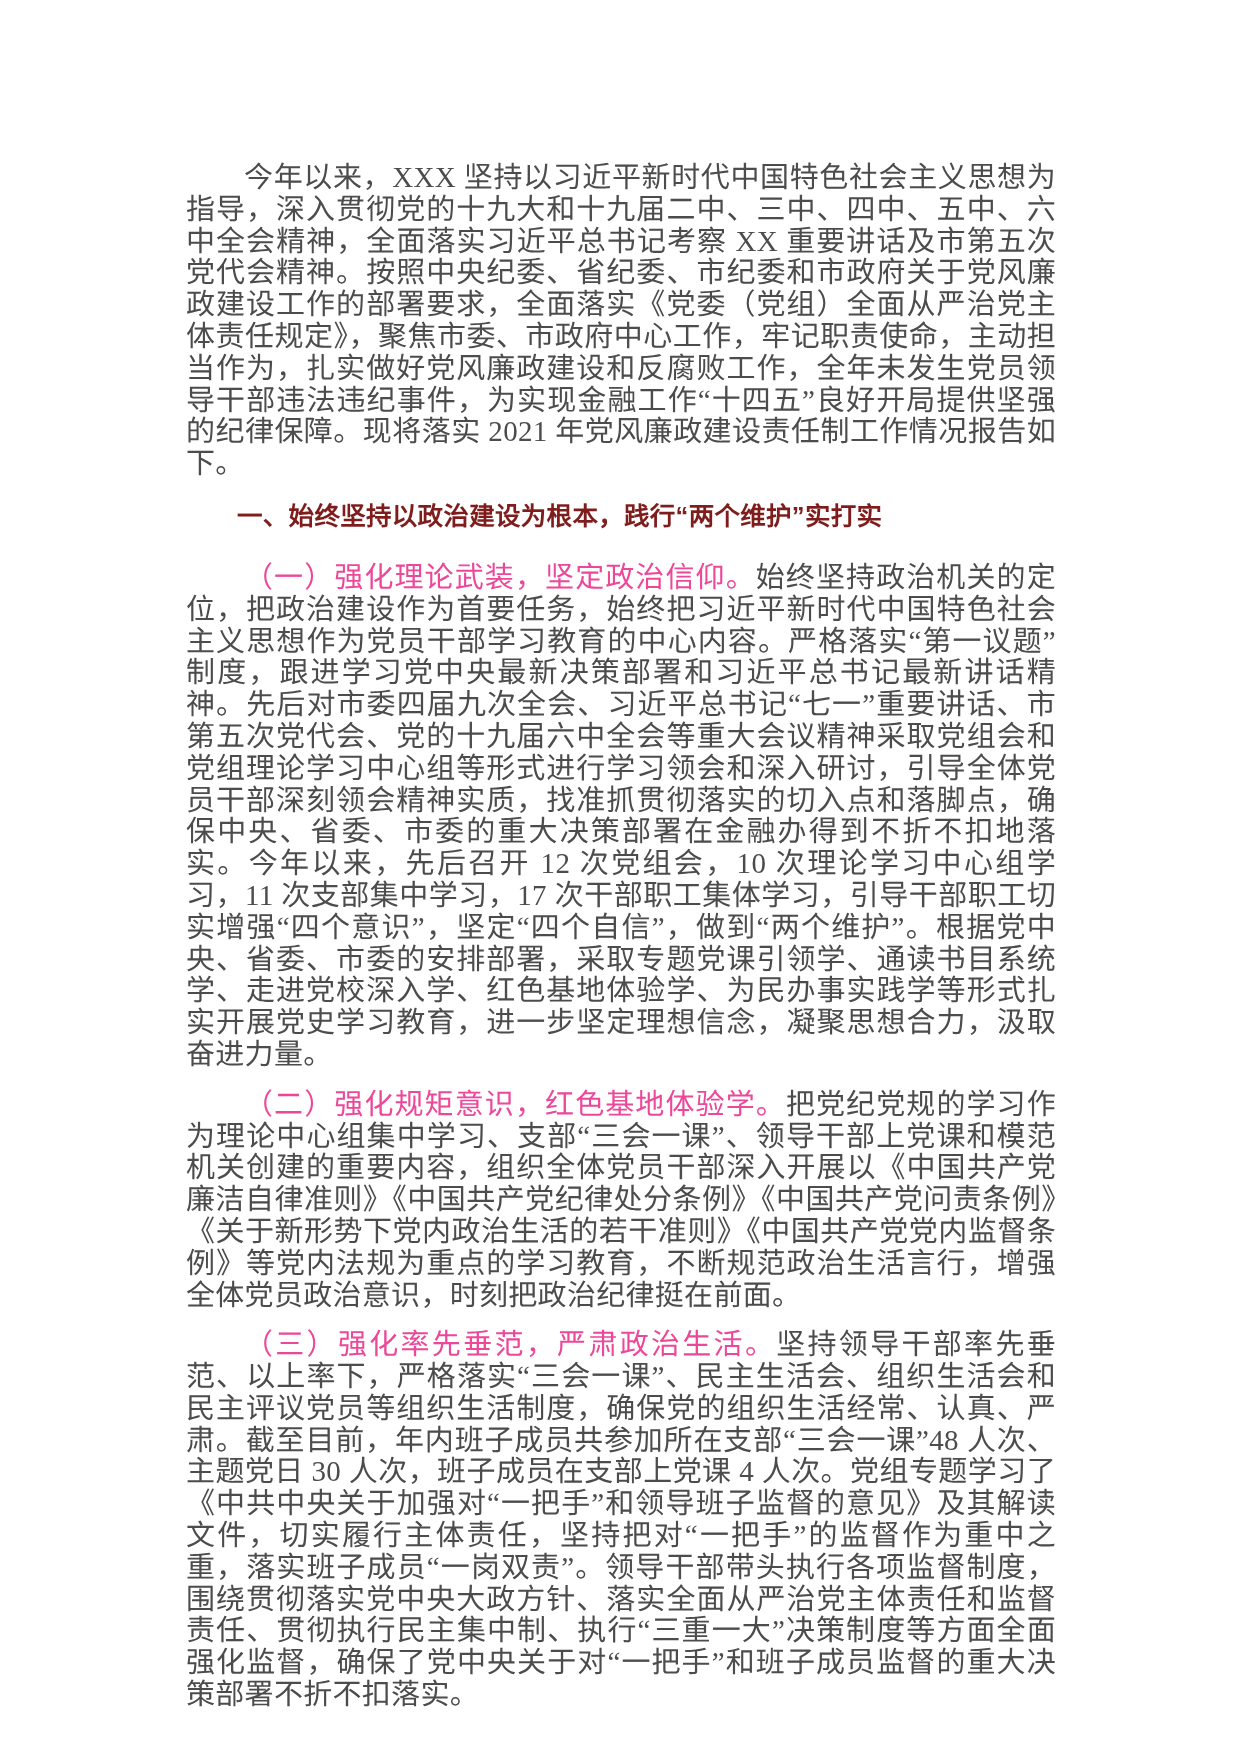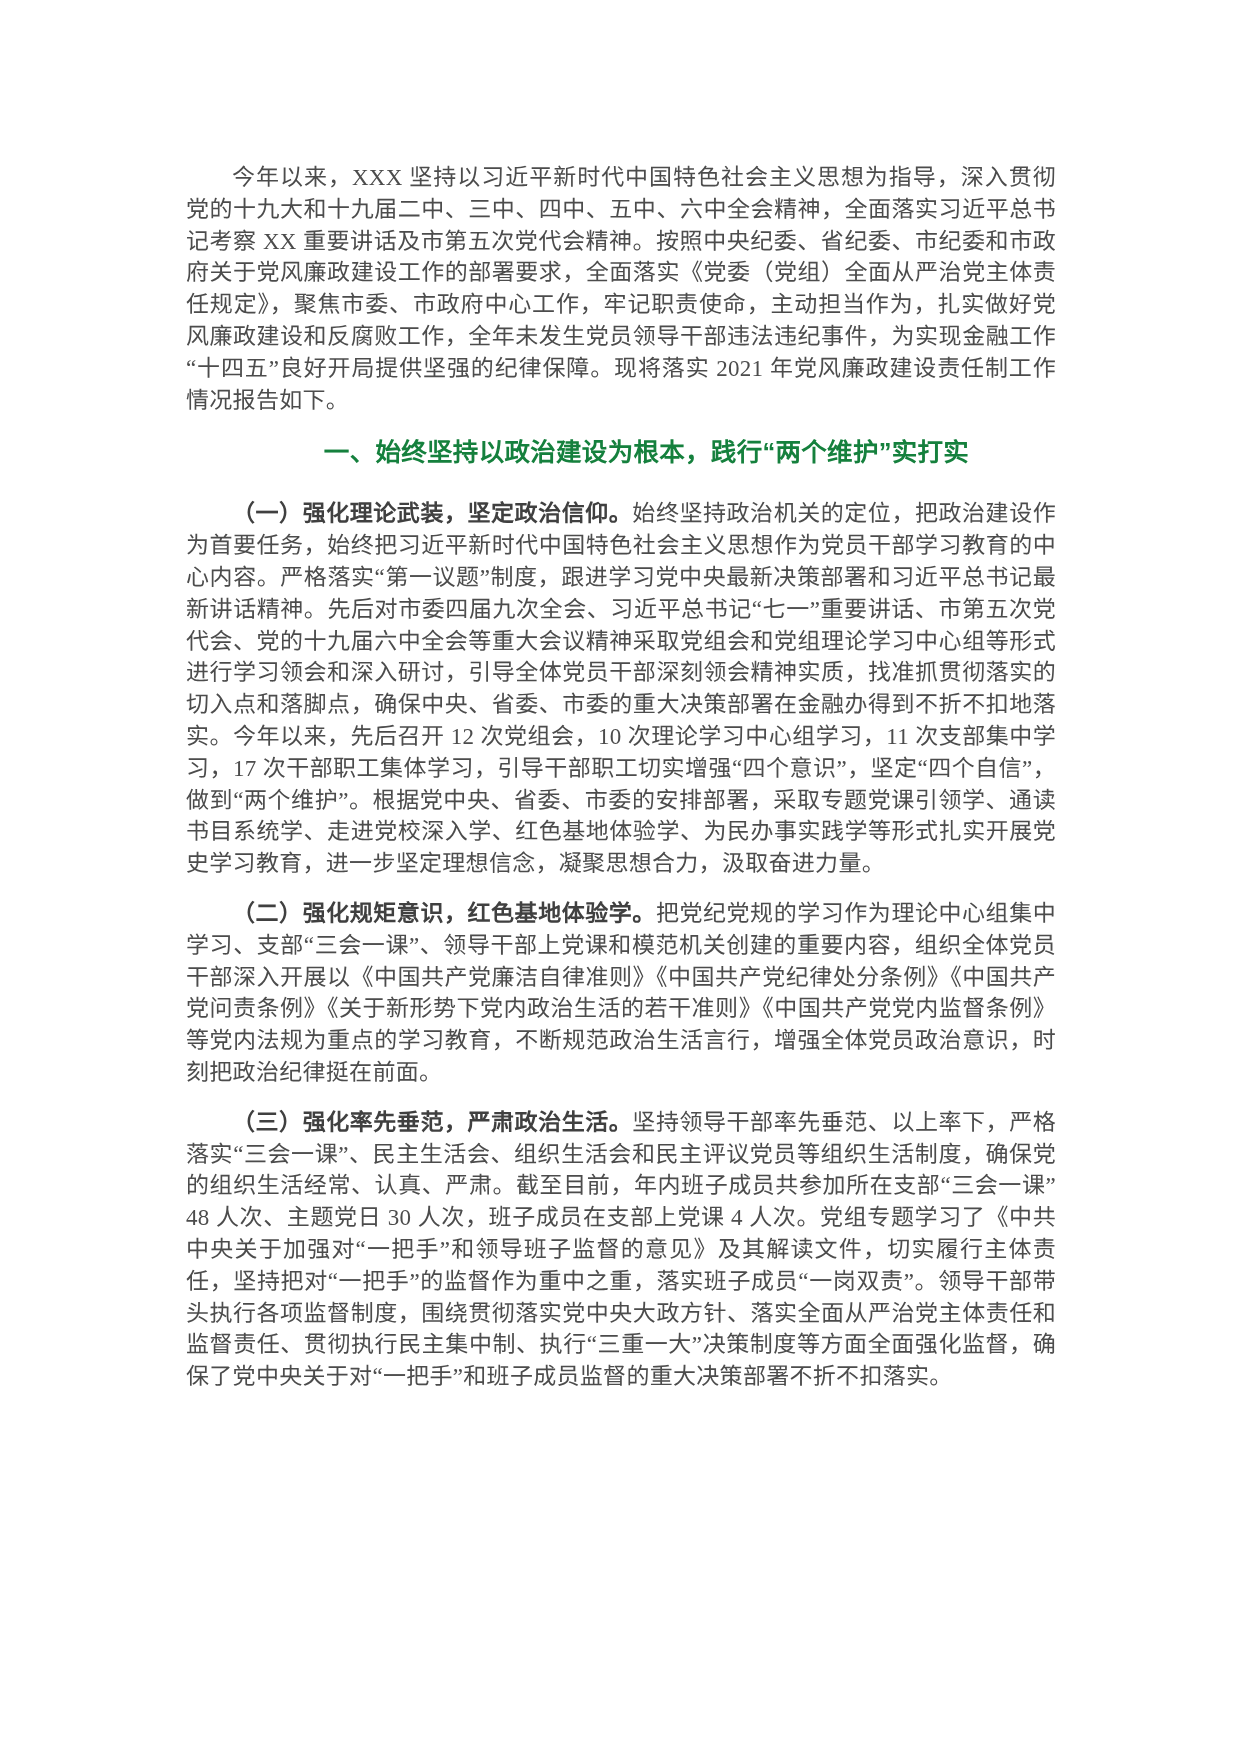--- a/index.html
+++ b/index.html
@@ -14,42 +14,42 @@
     height: 1754px;
     margin: 0 auto;
     background: #ffffff;
     box-sizing: border-box;
     padding: 162px 184px 40px 186px;
     overflow: hidden;
   }
   .para {
     margin: 0 0 18px 0;
     font-family: "Liberation Serif", "DejaVu Serif", serif;
-    font-size: 23px;
+    font-size: 29px;
     line-height: 31.8px;
     color: #4c4c4c;
     text-align: justify;
     text-indent: 2em;
     letter-spacing: 0.3px;
   }
   .section-heading {
     margin: 20px 0 30px 0;
     font-family: "Liberation Sans", "DejaVu Sans", sans-serif;
     font-size: 25.5px;
     line-height: 32px;
     font-weight: 700;
-    color: #15803d;
+    color: #7f1d1d;
     text-indent: 2em;
-    text-align: center;
+    text-align: left;
     letter-spacing: 0.3px;
   }
   .para-lead {
     font-family: "Liberation Sans", "DejaVu Sans", sans-serif;
-    font-weight: 700;
-    color: #404040;
+    font-weight: 400;
+    color: #ec4899;
   }
 </style>
 </head>
 <body>
 
 <div class="page">
 
   <p class="para">今年以来，XXX 坚持以习近平新时代中国特色社会主义思想为指导，深入贯彻党的十九大和十九届二中、三中、四中、五中、六中全会精神，全面落实习近平总书记考察 XX 重要讲话及市第五次党代会精神。按照中央纪委、省纪委、市纪委和市政府关于党风廉政建设工作的部署要求，全面落实《党委（党组）全面从严治党主体责任规定》，聚焦市委、市政府中心工作，牢记职责使命，主动担当作为，扎实做好党风廉政建设和反腐败工作，全年未发生党员领导干部违法违纪事件，为实现金融工作“十四五”良好开局提供坚强的纪律保障。现将落实 2021 年党风廉政建设责任制工作情况报告如下。</p>
 
   <h2 class="section-heading">一、始终坚持以政治建设为根本，践行“两个维护”实打实</h2>

